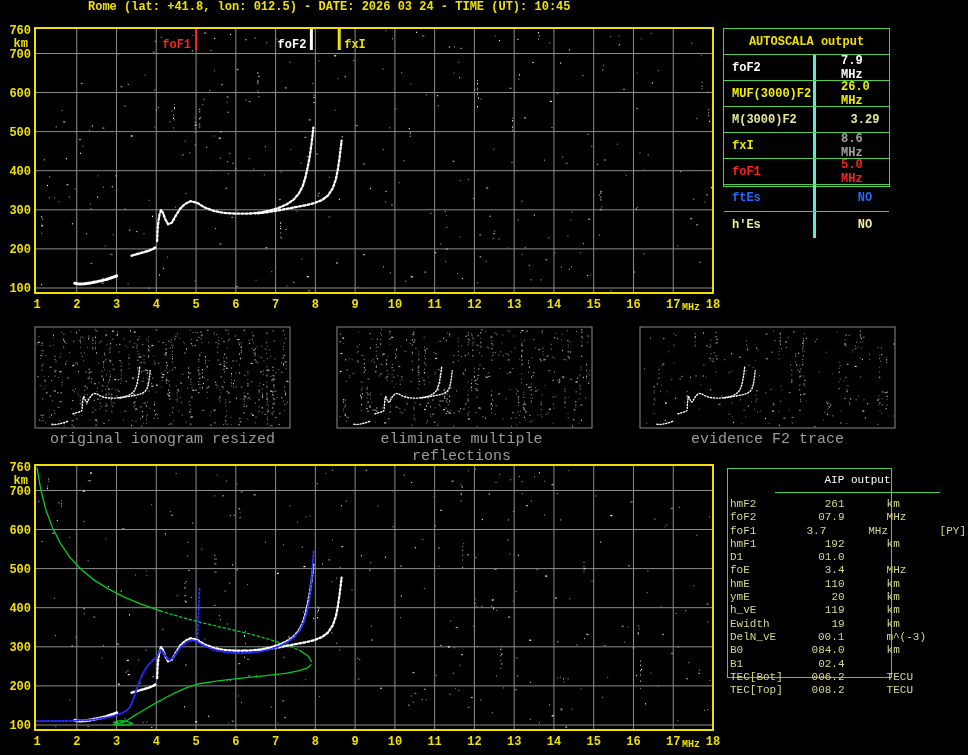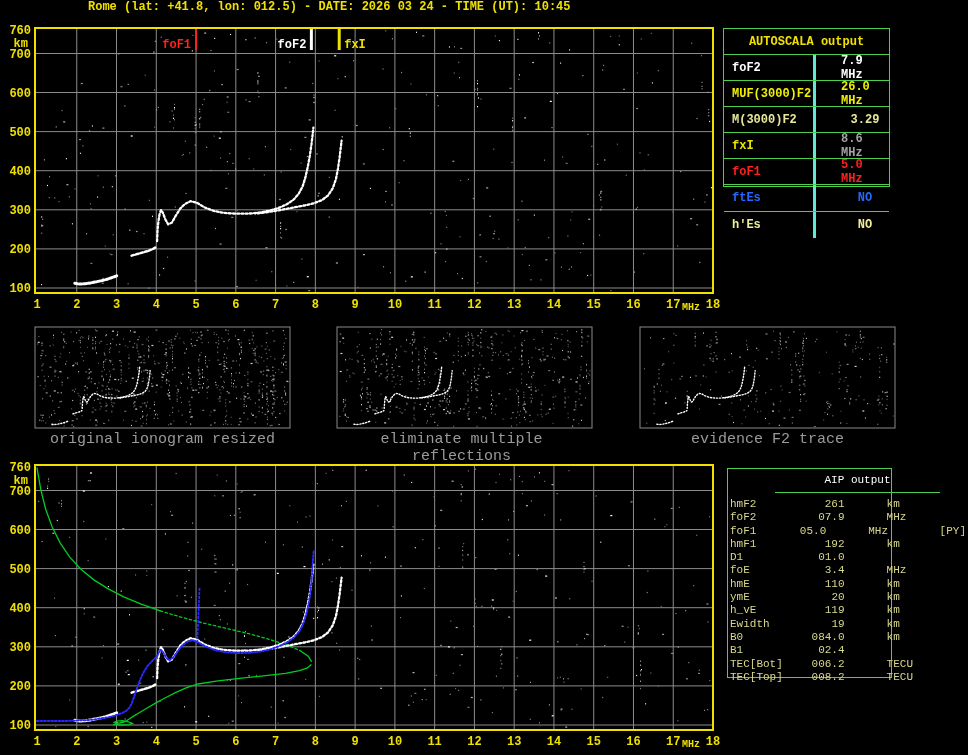--- a/index.html
+++ b/index.html
@@ -2742,21 +2742,21 @@
         <div class="aip-note"></div>
       </div>
       <div class="aip-row">
         <div class="aip-label">foF2</div>
         <div class="aip-value">07.9</div>
         <div class="aip-unit">MHz</div>
         <div class="aip-note"></div>
       </div>
       <div class="aip-row">
         <div class="aip-label">foF1</div>
-        <div class="aip-value">05.0</div>
+        <div class="aip-value">3.7</div>
         <div class="aip-unit">MHz</div>
         <div class="aip-note">[PY]</div>
       </div>
       <div class="aip-row">
         <div class="aip-label">hmF1</div>
         <div class="aip-value">192</div>
         <div class="aip-unit">km</div>
         <div class="aip-note"></div>
       </div>
       <div class="aip-row">
@@ -2789,20 +2789,26 @@
         <div class="aip-unit">km</div>
         <div class="aip-note"></div>
       </div>
       <div class="aip-row">
         <div class="aip-label">Ewidth</div>
         <div class="aip-value">19</div>
         <div class="aip-unit">km</div>
         <div class="aip-note"></div>
       </div>
       <div class="aip-row">
+        <div class="aip-label">DelN_vE</div>
+        <div class="aip-value">00.1</div>
+        <div class="aip-unit">m^(-3)</div>
+        <div class="aip-note"></div>
+      </div>
+      <div class="aip-row">
         <div class="aip-label">B0</div>
         <div class="aip-value">084.0</div>
         <div class="aip-unit">km</div>
         <div class="aip-note"></div>
       </div>
       <div class="aip-row">
         <div class="aip-label">B1</div>
         <div class="aip-value">02.4</div>
         <div class="aip-unit"></div>
         <div class="aip-note"></div>

